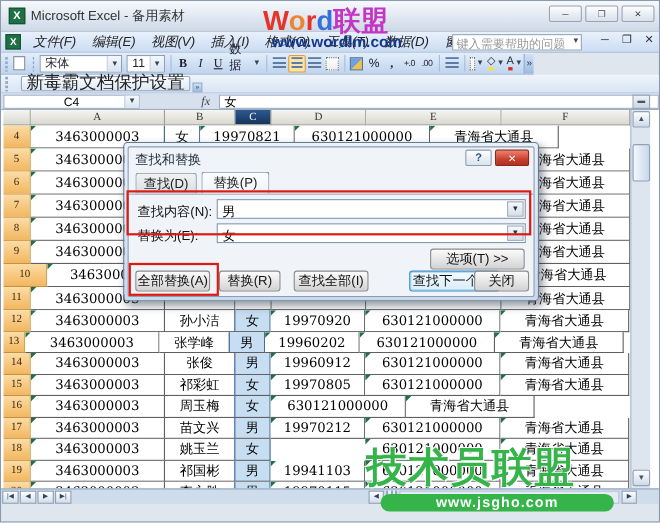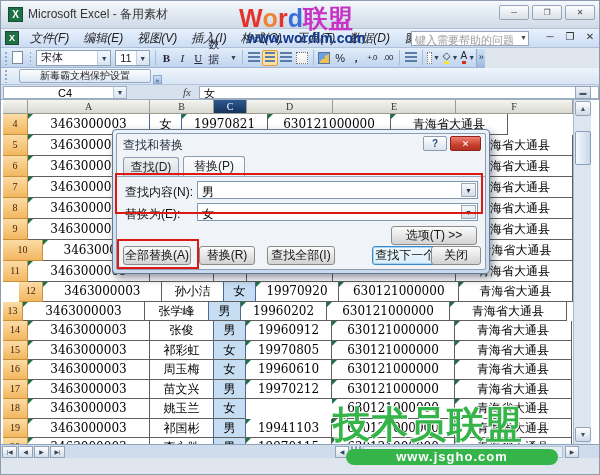--- a/index.html
+++ b/index.html
@@ -43,21 +43,21 @@
   .cur-icon { width:13px; height:12px; background:linear-gradient(135deg,#6da1e0 50%,#f0c24d 50%); border:1px solid #57749c; }
   .bar-icon { position:relative; width:13px; height:13px; font-size:10px; text-align:center; line-height:10px; color:#223; }
   .bar-icon i { position:absolute; left:1px; right:1px; bottom:0; height:3px; font-style:normal; }
   .borders-ic { width:12px; height:12px; border:1px dotted #777; background:linear-gradient(#fff,#eee); }
   .dd { font-size:7px; color:#345; margin-left:1px; }
   #toolbar-overflow { margin-left:auto; width:13px; height:18px; background:linear-gradient(#cfe0f4,#9cbbe2); color:#234; font-size:9px; text-align:center; line-height:17px; border-left:1px solid #8fa9cc; }
 
   
   #addinbar { position:absolute; left:0; top:67px; width:600px; height:17px;
     background:linear-gradient(#eef4fb,#d8e5f4); border-bottom:1px solid #b4c5db; display:flex; align-items:center; }
-  #addin-btn { margin-left:8px; height:14px; padding:0 20px; font-size:10px; color:#222;
+  #addin-btn { margin-left:8px; height:14px; padding:0 4px; font-size:16px; color:#222;
     background:linear-gradient(#fdfeff,#dce7f3); border:1px solid #93a8c2; border-radius:2px; line-height:12px; }
   #addin-ovf { width:9px; height:9px; margin-left:2px; margin-top:6px; background:linear-gradient(#cfe0f4,#9cbbe2); border:1px solid #8fa9cc; font-size:6px; line-height:8px; text-align:center; color:#234; }
 
   
   #formulabar { position:absolute; left:0; top:84px; width:600px; height:15px; background:#d7e1ee; border-bottom:1px solid #9daec3; }
   #namebox { position:absolute; left:2px; top:1px; width:124px; height:13px; background:#fff; border:1px solid #9daec3; font-size:11px; text-align:center; line-height:12px; }
   #namebox-arrow { position:absolute; left:112px; top:2px; width:13px; height:11px; font-size:7px; color:#345; text-align:center; line-height:11px; background:linear-gradient(#f4f8fc,#d9e4f1); border-left:1px solid #bac9da; }
   #fx-icon { position:absolute; left:182px; top:1px; width:16px; font-size:11px; font-style:italic; font-family:"Liberation Serif",serif; color:#444; }
   #formula-value { position:absolute; left:198px; top:1px; right:2px; height:13px; background:#fff; border:1px solid #9daec3; font-size:11px; padding-left:4px; line-height:12px; }
 
@@ -312,21 +312,21 @@
         </div>
         <div class="grow" style="height: 21px;">
           <div class="rh" style="width: 25px; line-height: 20px;">11</div>
           <div class="cell" style="width: 122px; line-height: 20px;"><span>3463000003</span><i class="tri"></i></div>
           <div class="cell" style="width: 64px; line-height: 20px;"><span></span></div>
           <div class="cell" style="width: 33px; line-height: 20px;"><span></span></div>
           <div class="cell" style="width: 86px; line-height: 20px;"><span></span></div>
           <div class="cell" style="width: 123px; line-height: 20px;"><span></span></div>
           <div class="cell" style="width: 117px; line-height: 20px;"><span>青海省大通县</span><i class="tri"></i></div>
         </div>
-        <div class="grow" style="height: 19.5px; margin-left: 16px;">
+        <div class="grow" style="height: 19.5px;">
           <div class="rh" style="width: 25px; line-height: 18.5px;">12</div>
           <div class="cell" style="width: 122px; line-height: 18.5px;"><span>3463000003</span><i class="tri"></i></div>
           <div class="cell" style="width: 64px; line-height: 18.5px;"><span>孙小洁</span></div>
           <div class="cell ccol" style="width: 33px; line-height: 18.5px;"><span>女</span></div>
           <div class="cell" style="width: 86px; line-height: 18.5px;"><span>19970920</span><i class="tri"></i></div>
           <div class="cell" style="width: 123px; line-height: 18.5px;"><span>630121000000</span><i class="tri"></i></div>
           <div class="cell" style="width: 117px; line-height: 18.5px;"><span>青海省大通县</span><i class="tri"></i></div>
         </div>
         <div class="grow" style="height: 19.5px;">
           <div class="rh" style="width: 20px; line-height: 18.5px;">13</div>
@@ -353,21 +353,20 @@
           <div class="cell ccol" style="width: 33px; line-height: 18.5px;"><span>女</span></div>
           <div class="cell" style="width: 86px; line-height: 18.5px;"><span>19970805</span><i class="tri"></i></div>
           <div class="cell" style="width: 123px; line-height: 18.5px;"><span>630121000000</span><i class="tri"></i></div>
           <div class="cell" style="width: 117px; line-height: 18.5px;"><span>青海省大通县</span><i class="tri"></i></div>
         </div>
         <div class="grow" style="height: 19.5px;">
           <div class="rh" style="width: 25px; line-height: 18.5px;">16</div>
           <div class="cell" style="width: 122px; line-height: 18.5px;"><span>3463000003</span><i class="tri"></i></div>
           <div class="cell" style="width: 64px; line-height: 18.5px;"><span>周玉梅</span></div>
           <div class="cell ccol" style="width: 33px; line-height: 18.5px;"><span>女</span></div>
-          <div class="cell" style="width: 86px; line-height: 18.5px;"><span>19960610</span><i class="tri"></i></div>
           <div class="cell" style="width: 123px; line-height: 18.5px;"><span>630121000000</span><i class="tri"></i></div>
           <div class="cell" style="width: 117px; line-height: 18.5px;"><span>青海省大通县</span><i class="tri"></i></div>
         </div>
         <div class="grow" style="height: 19.5px;">
           <div class="rh" style="width: 25px; line-height: 18.5px;">17</div>
           <div class="cell" style="width: 122px; line-height: 18.5px;"><span>3463000003</span><i class="tri"></i></div>
           <div class="cell" style="width: 64px; line-height: 18.5px;"><span>苗文兴</span></div>
           <div class="cell ccol" style="width: 33px; line-height: 18.5px;"><span>男</span></div>
           <div class="cell" style="width: 86px; line-height: 18.5px;"><span>19970212</span><i class="tri"></i></div>
           <div class="cell" style="width: 123px; line-height: 18.5px;"><span>630121000000</span><i class="tri"></i></div>

